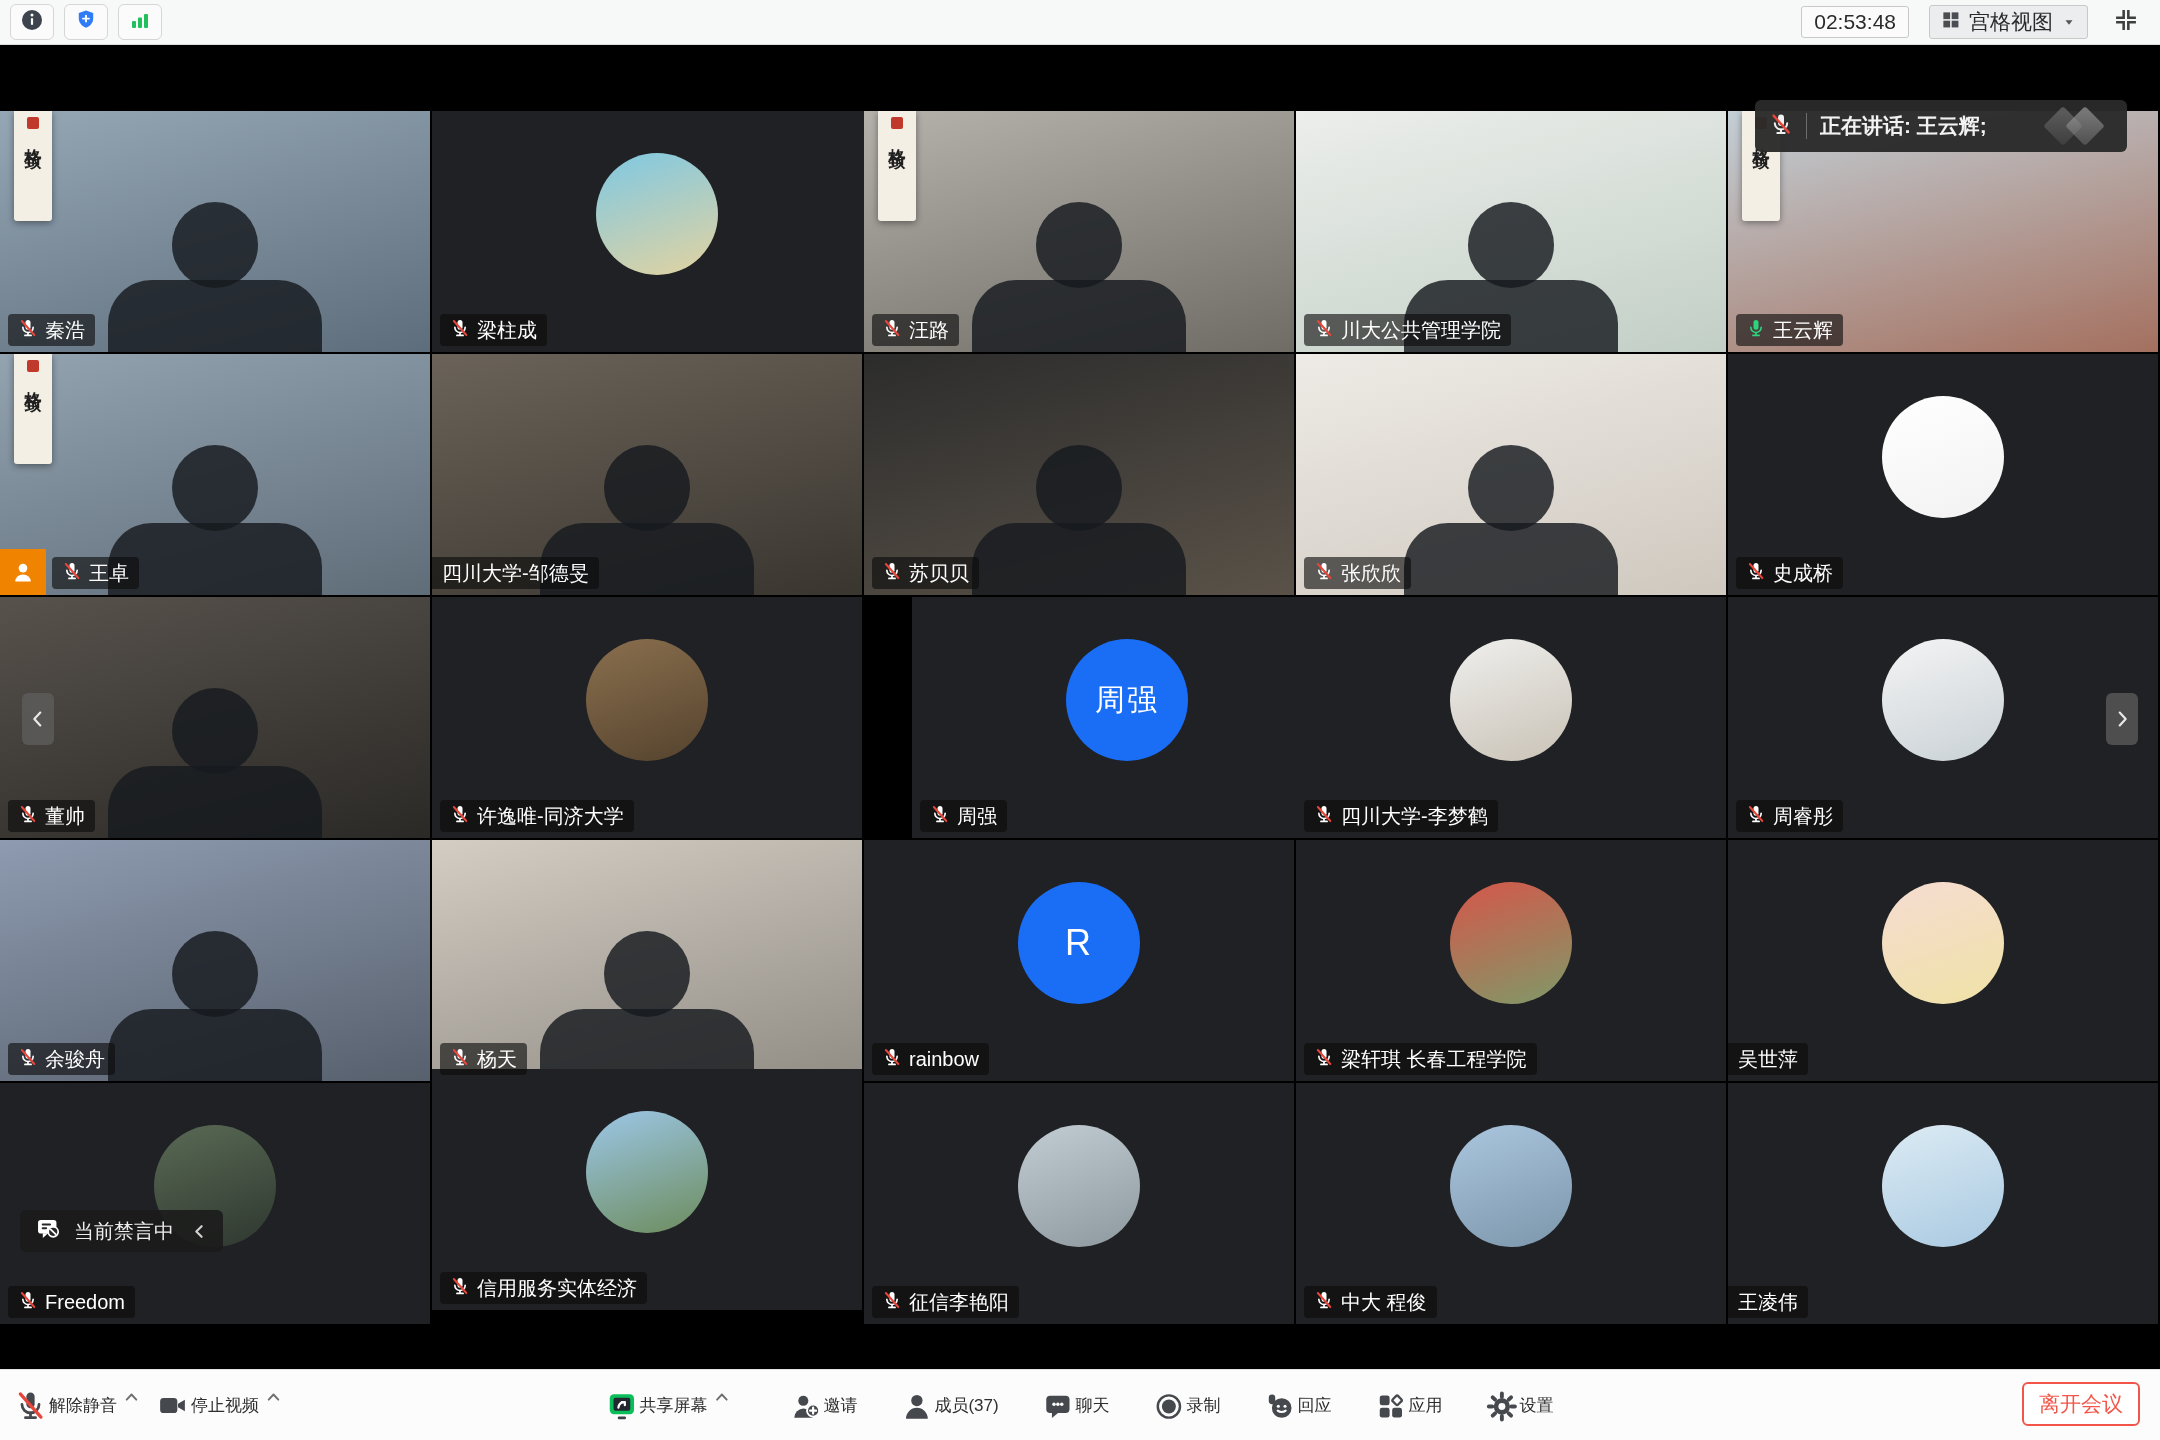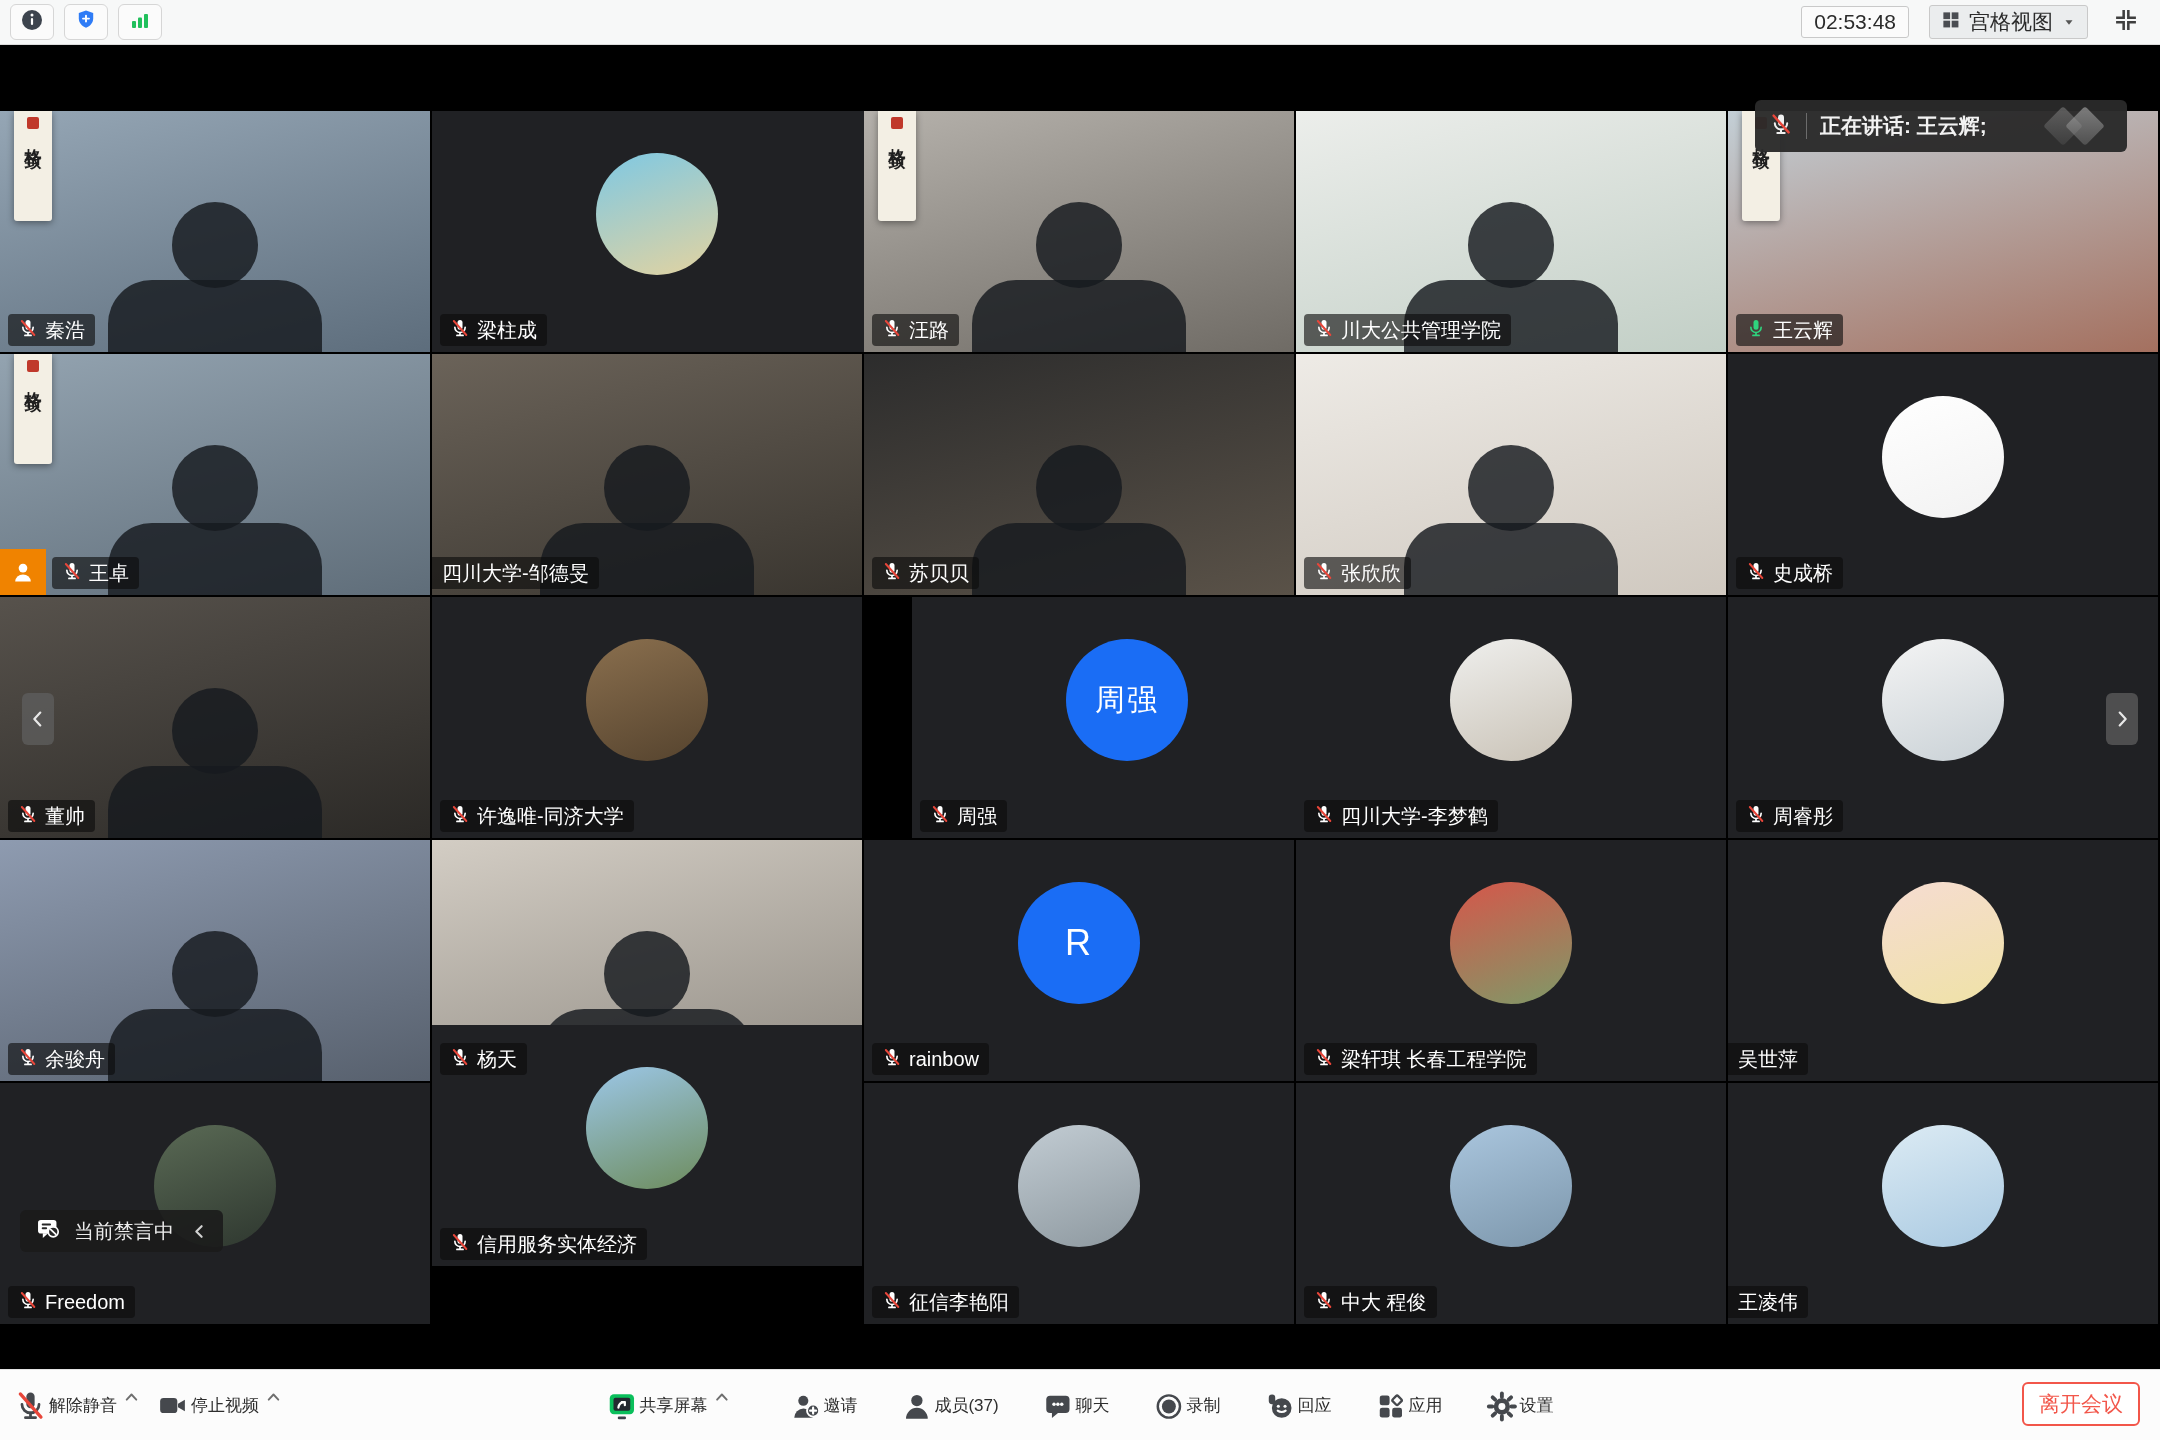--- a/index.html
+++ b/index.html
@@ -454,21 +454,21 @@
       <div class="namepill">
         <span><svg width="20" height="20" viewBox="0 0 24 24">
     <rect x="9" y="2.5" width="6" height="11.5" rx="3" fill="#ffffff"></rect>
     <path d="M5.8 11.2a6.2 6.2 0 0 0 12.4 0" stroke="#ffffff" stroke-width="2" fill="none" stroke-linecap="round"></path>
     <path d="M12 17.4v3.1M8.3 20.9h7.4" stroke="#ffffff" stroke-width="2" stroke-linecap="round"></path>
     <path d="M4.6 3.6L19.6 20.4" stroke="#e8463a" stroke-width="2.4" stroke-linecap="round"></path>
           </svg></span>
         <span>Freedom</span>
       </div>
     </div>
-    <div class="tile" style="left: 432px; top: 980px;">
+    <div class="tile" style="left: 432px; top: 1024px;">
       <div class="avatar" style="background: linear-gradient(160deg, rgb(156, 199, 232) 0%, rgb(109, 140, 92) 100%);"></div>
       <div class="namepill">
         <span><svg width="20" height="20" viewBox="0 0 24 24">
     <rect x="9" y="2.5" width="6" height="11.5" rx="3" fill="#ffffff"></rect>
     <path d="M5.8 11.2a6.2 6.2 0 0 0 12.4 0" stroke="#ffffff" stroke-width="2" fill="none" stroke-linecap="round"></path>
     <path d="M12 17.4v3.1M8.3 20.9h7.4" stroke="#ffffff" stroke-width="2" stroke-linecap="round"></path>
     <path d="M4.6 3.6L19.6 20.4" stroke="#e8463a" stroke-width="2.4" stroke-linecap="round"></path>
           </svg></span>
         <span>信用服务实体经济</span>
       </div>

